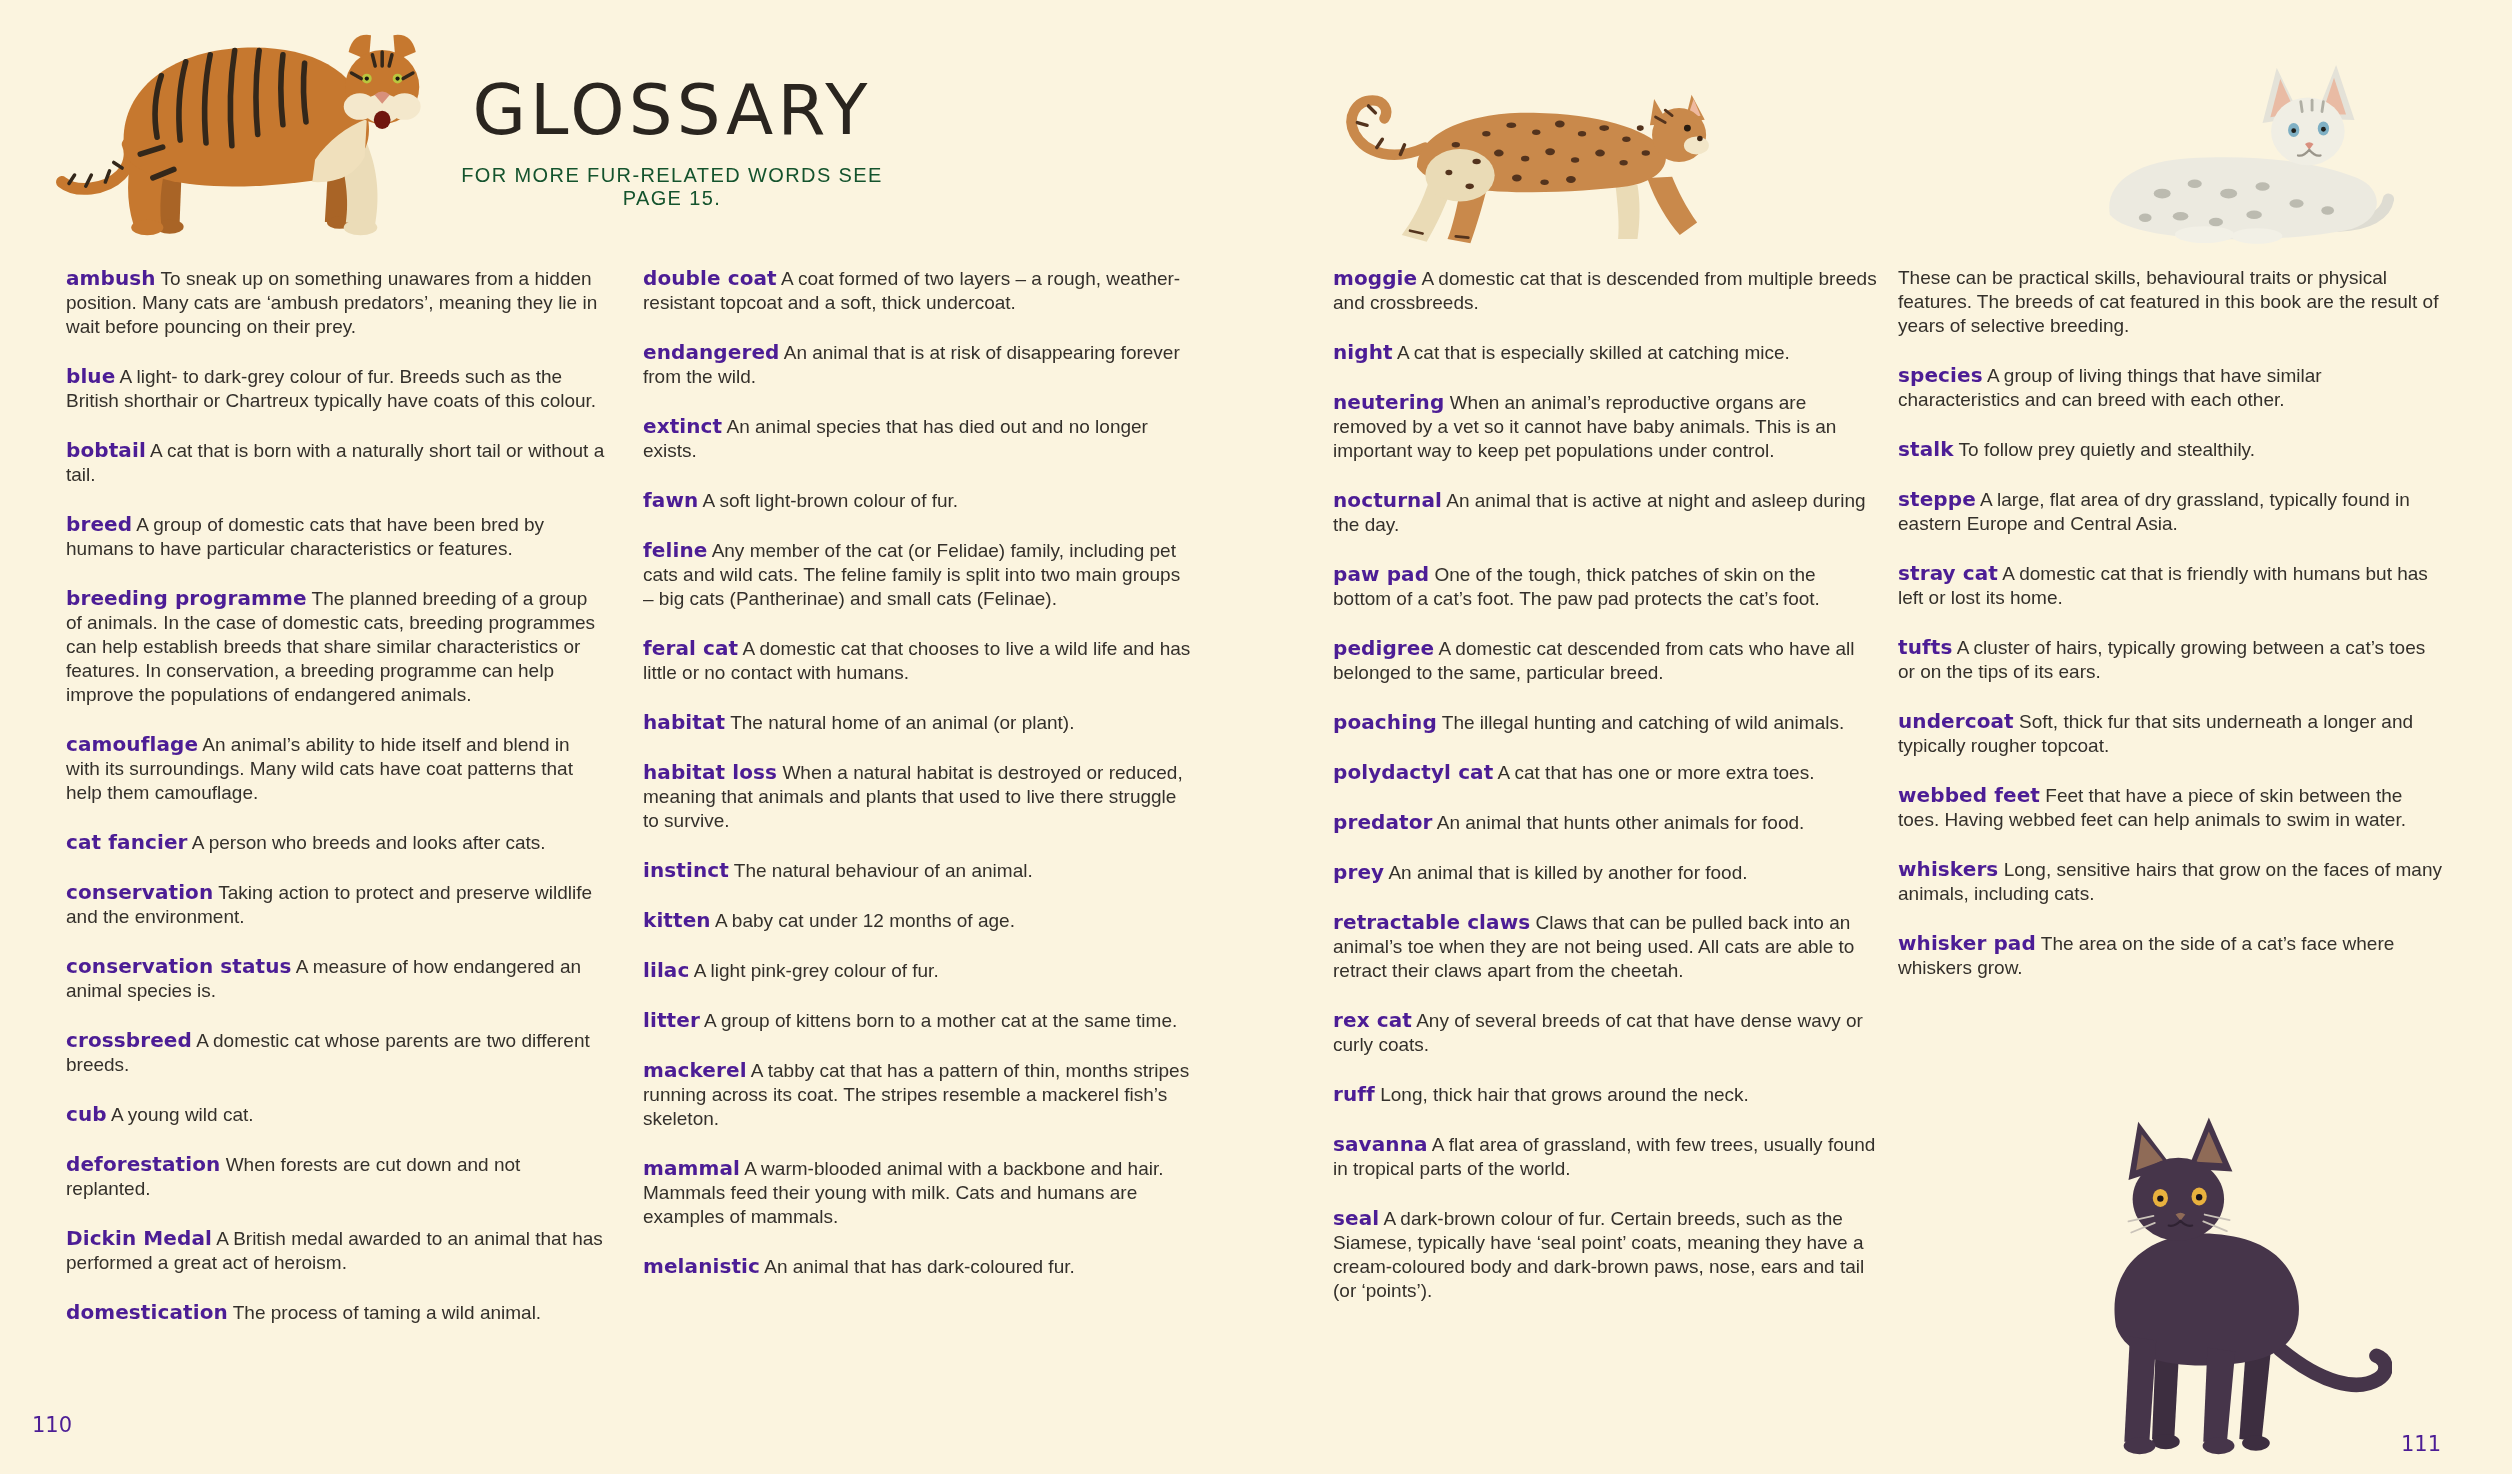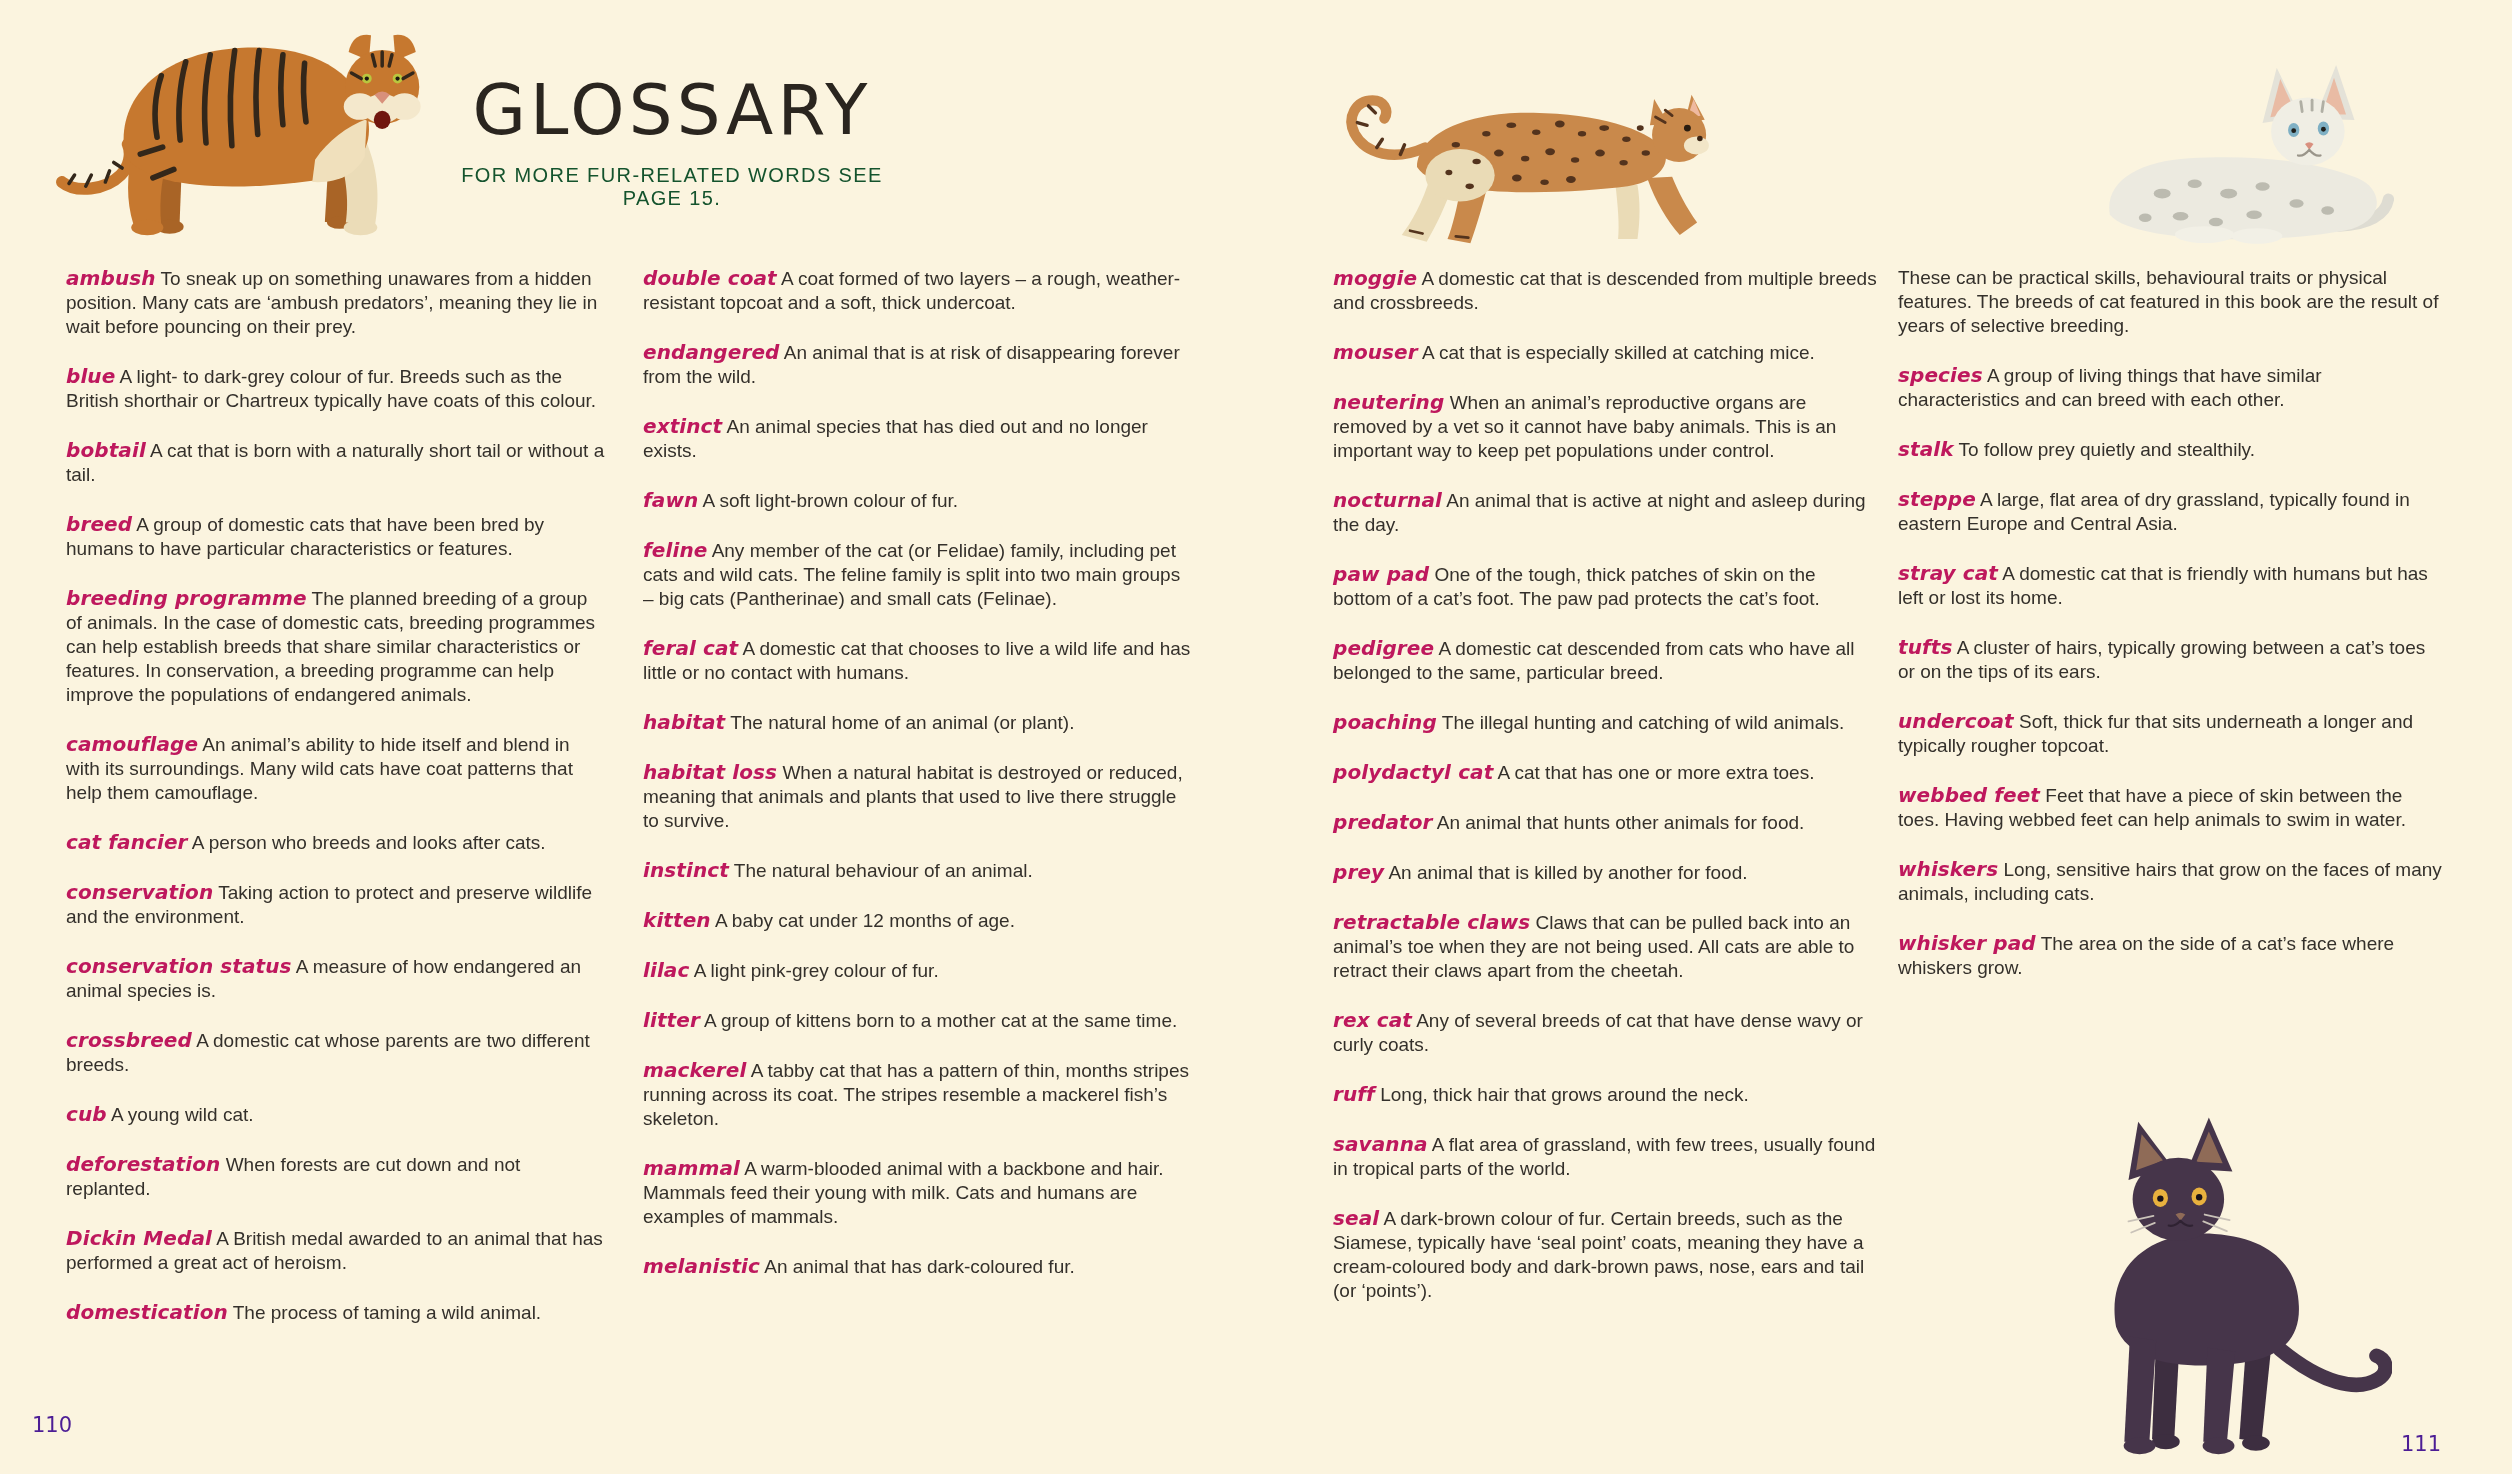--- a/index.html
+++ b/index.html
@@ -24,21 +24,21 @@
     color: #14532d; font-family: Liberation Sans, sans-serif;
   }
   .col { position: absolute; top: 266px; }
   #col1 { left: 66px;  width: 539px; }
   #col2 { left: 643px; width: 551px; }
   #col3 { left: 1333px; width: 546px; }
   #col4 { left: 1898px; width: 548px; }
   .entry { margin: 0 0 25px 0; font-size: 19px; line-height: 24px; color: #34302B; }
   .term {
     font-family: "DejaVu Sans", sans-serif;
-    font-weight: 700; font-size: 20px; color: #be185d; letter-spacing: 0.1px; font-style: italic;
+    font-weight: 700; font-size: 20px; color: #4c1d95; letter-spacing: 0.1px;
   }
   .def i { font-style: italic; }
   .pagenum { position: absolute; font-size: 21px; color: #4c1d95; font-family: "DejaVu Sans", sans-serif; }
   #pn-left  { left: 32px;  top: 1413px; }
   #pn-right { right: 71px; top: 1432px; }
   .illus { position: absolute; }
   #illus-tiger      { left: 55px;   top: 8.3px;   width: 395px; height: 232px; }
   #illus-spotted    { left: 1313px; top: 50px;   width: 416px; height: 202px; }
   #illus-grey       { left: 2084px; top: 55px;   width: 319px; height: 198px; }
   #illus-black      { left: 2070px; top: 1094px; width: 322px; height: 374px; }
@@ -257,21 +257,21 @@
       <p class="entry"><b class="term">instinct</b> <span class="def">The natural behaviour of an animal.</span></p>
       <p class="entry"><b class="term">kitten</b> <span class="def">A baby cat under 12 months of age.</span></p>
       <p class="entry"><b class="term">lilac</b> <span class="def">A light pink-grey colour of fur.</span></p>
       <p class="entry"><b class="term">litter</b> <span class="def">A group of kittens born to a mother cat at the same time.</span></p>
       <p class="entry"><b class="term">mackerel</b> <span class="def">A tabby cat that has a pattern of thin, months stripes running across its coat. The stripes resemble a mackerel fish’s skeleton.</span></p>
       <p class="entry"><b class="term">mammal</b> <span class="def">A warm-blooded animal with a backbone and hair. Mammals feed their young with milk. Cats and humans are examples of mammals.</span></p>
       <p class="entry"><b class="term">melanistic</b> <span class="def">An animal that has dark-coloured fur.</span></p>
     </div>
   <div class="col" id="col3">
       <p class="entry"><b class="term">moggie</b> <span class="def">A domestic cat that is descended from multiple breeds and crossbreeds.</span></p>
-      <p class="entry"><b class="term">mouser</b> <span class="def">A cat that is especially skilled at catching mice.</span></p>
+      <p class="entry"><b class="term">night</b> <span class="def">A cat that is especially skilled at catching mice.</span></p>
       <p class="entry"><b class="term">neutering</b> <span class="def">When an animal’s reproductive organs are removed by a vet so it cannot have baby animals. This is an important way to keep pet populations under control.</span></p>
       <p class="entry"><b class="term">nocturnal</b> <span class="def">An animal that is active at night and asleep during the day.</span></p>
       <p class="entry"><b class="term">paw pad</b> <span class="def">One of the tough, thick patches of skin on the bottom of a cat’s foot. The paw pad protects the cat’s foot.</span></p>
       <p class="entry"><b class="term">pedigree</b> <span class="def">A domestic cat descended from cats who have all belonged to the same, particular breed.</span></p>
       <p class="entry"><b class="term">poaching</b> <span class="def">The illegal hunting and catching of wild animals.</span></p>
       <p class="entry"><b class="term">polydactyl cat</b> <span class="def">A cat that has one or more extra toes.</span></p>
       <p class="entry"><b class="term">predator</b> <span class="def">An animal that hunts other animals for food.</span></p>
       <p class="entry"><b class="term">prey</b> <span class="def">An animal that is killed by another for food.</span></p>
       <p class="entry"><b class="term">retractable claws</b> <span class="def">Claws that can be pulled back into an animal’s toe when they are not being used. All cats are able to retract their claws apart from the cheetah.</span></p>
       <p class="entry"><b class="term">rex cat</b> <span class="def">Any of several breeds of cat that have dense wavy or curly coats.</span></p>

